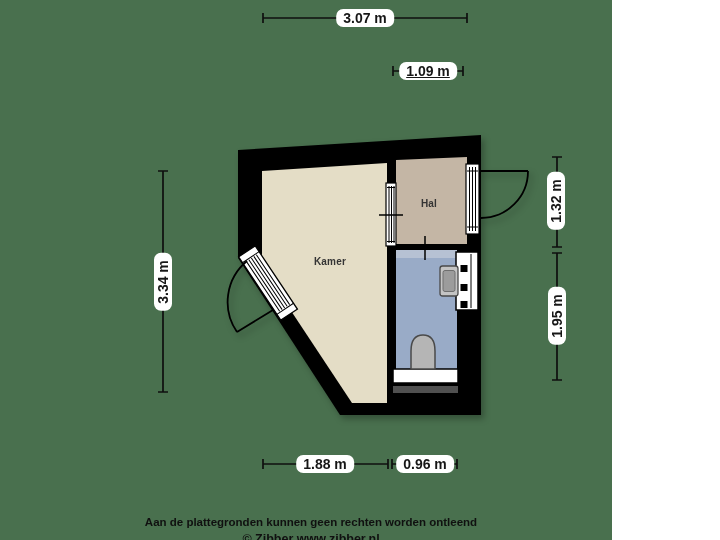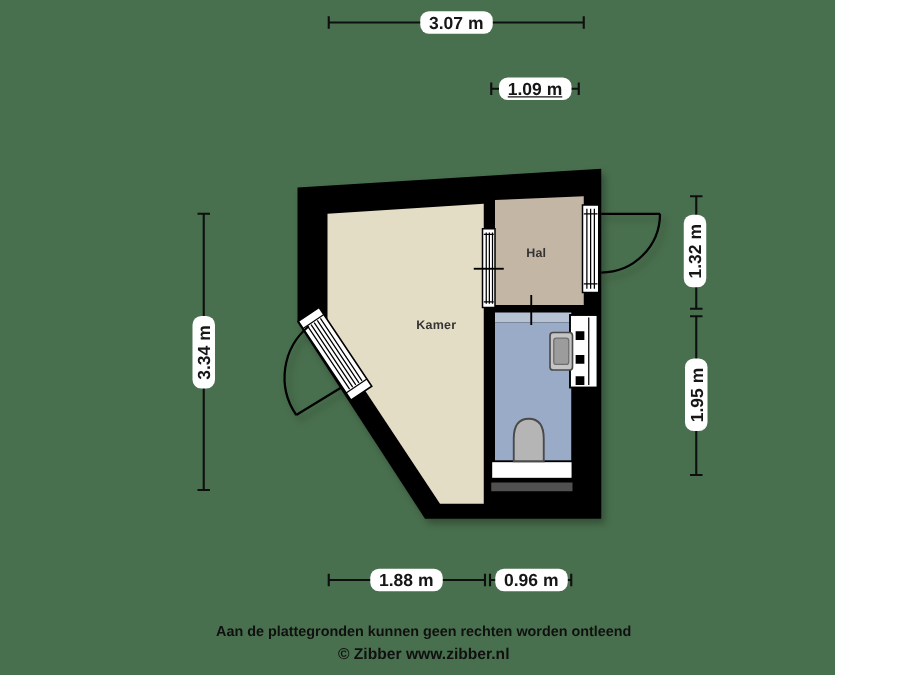--- a/index.html
+++ b/index.html
@@ -1,33 +1,33 @@
 <!DOCTYPE html>
 <html><head>
 <meta charset="utf-8">
 <style>
   html,body{margin:0;padding:0;}
   .stage{
-    position:relative;width:668px;height:540px;overflow:hidden;
+    position:relative;width:612px;height:540px;overflow:hidden;
     font-family:"Liberation Sans", sans-serif;
   }
   .plan-svg{position:absolute;left:0;top:0;}
   .plan-body{filter:drop-shadow(3px 4px 3px rgba(0,0,0,0.28));}
   .pill{
     position:absolute;background:#ffffff;border-radius:7px;
     padding:1px 7px;font-size:14px;font-weight:700;color:#161616;
     line-height:16px;white-space:nowrap;transform:translate(-50%,-50%);
   }
   .pill.vert{transform:translate(-50%,-50%) rotate(-90deg);}
   .room-label{
     position:absolute;font-size:10px;font-weight:600;color:#343434;
     letter-spacing:.2px;transform:translate(-50%,-50%);white-space:nowrap;
   }
   .footer{
-    position:absolute;left:10px;right:0;text-align:center;color:#101010;
+    position:absolute;left:10px;right:0;text-align:center;color:#101010;margin-top:16px;
   }
   .footer-line1{top:500px;font-size:11.5px;font-weight:700;}
   .footer-line2{top:516px;font-size:12.5px;font-weight:700;text-align:center;}
 </style>
 </head>
 <body>
 
 <div class="stage" style="background: rgb(73, 112, 78);">
 
   <svg class="plan-svg" width="720" height="540" viewBox="0 0 720 540">
@@ -95,19 +95,19 @@
   </svg>
 
   <div class="pill" style="left:365px;top:18px;">3.07 m</div>
   <div class="pill" style="left:428px;top:71px;text-decoration:underline;">1.09 m</div>
   <div class="pill vert" style="left:163px;top:282px;">3.34 m</div>
   <div class="pill vert" style="left:556px;top:201px;">1.32 m</div>
   <div class="pill vert" style="left:557px;top:316px;">1.95 m</div>
   <div class="pill" style="left:325px;top:464px;">1.88 m</div>
   <div class="pill" style="left:425px;top:464px;">0.96 m</div>
 
-  <div class="room-label" style="left:349px;top:261px;">Kamer</div>
+  <div class="room-label" style="left:330px;top:261px;">Kamer</div>
   <div class="room-label" style="left:429px;top:203px;">Hal</div>
 
   <div class="footer footer-line1">Aan de plattegronden kunnen geen rechten worden ontleend</div>
   <div class="footer footer-line2">© Zibber www.zibber.nl</div>
 
 </div>
 
 </body></html>

